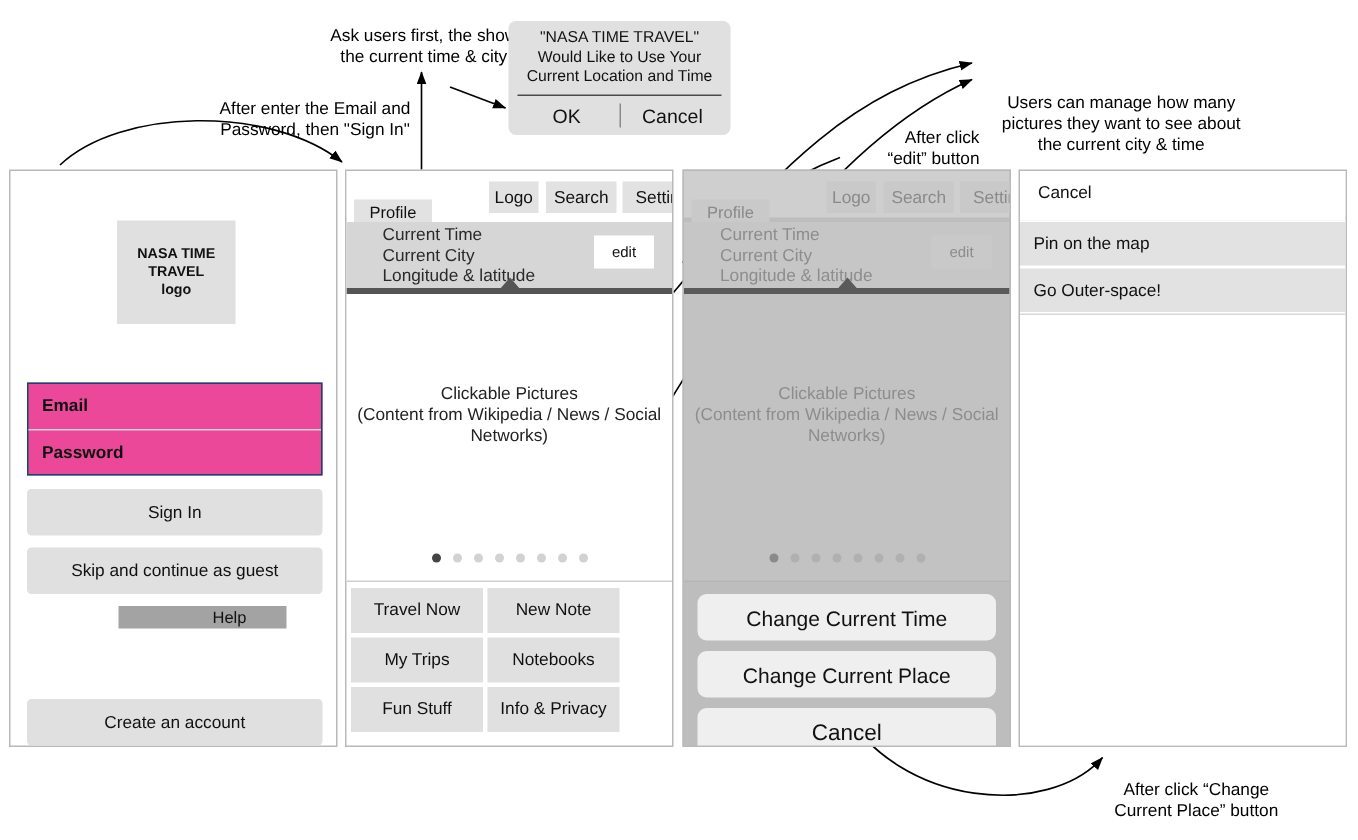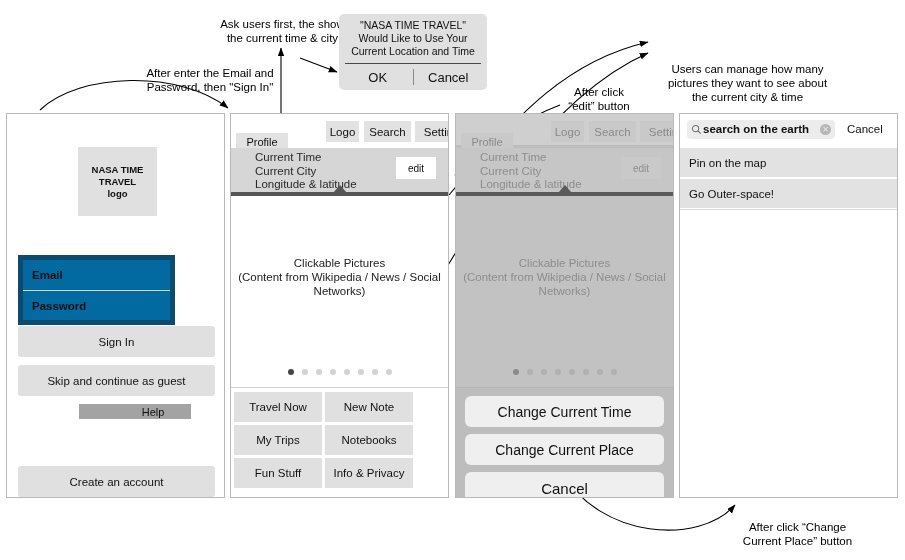--- a/index.html
+++ b/index.html
@@ -25,21 +25,21 @@
     box-sizing:border-box;overflow:hidden;
   }
 
   
   #p1{left:6px;top:113px;width:219px;height:385px;}
   .logo-box{
     position:absolute;left:71px;top:33px;width:79px;height:69px;
     background:#e0e0e0;display:flex;align-items:center;justify-content:center;
     text-align:center;font-size:9.5px;line-height:12px;font-weight:bold;color:#111;
   }
-  .field-group{position:absolute;left:11px;top:141px;width:157px;border:5px solid #0c4a6e;box-sizing:border-box;background:#0369a1;}
+  .field-group{position:absolute;left:11px;top:141px;width:197px;border:1px solid #0c4a6e;box-sizing:border-box;background:#ec4899;}
   .field{height:30px;line-height:30px;padding:0 9px;font-size:11.5px;font-weight:bold;color:#111;box-sizing:border-box;}
   .field + .field{border-top:1px solid #d6d6d6;}
   .btn-wide{
     position:absolute;left:11px;width:197px;height:31px;background:#e0e0e0;
     border-radius:3px;display:flex;align-items:center;justify-content:center;
     font-size:11.5px;color:#111;box-sizing:border-box;
   }
   #btn-signin{top:212px;}
   #btn-guest{top:251px;text-align:center;}
   #btn-help{
@@ -186,21 +186,21 @@
   <div class="note" style="left:120px;top:66px;width:180px;">After enter the Email and
 Password, then "Sign In"</div>
 
   <div class="note" style="left:190px;top:17px;width:185px;">Ask users first, the show
 the current time &amp; city</div>
 
   <div class="note" style="left:640px;top:29px;width:215px;margin-top:33px;">Users can manage how many
 pictures they want to see about
 the current city &amp; time</div>
 
-  <div class="note" style="left:545px;top:85px;width:108px;">After click
+  <div class="note" style="left:545px;top:85px;width:108px;text-align:right;">After click
 “edit” button</div>
 
   <div class="note" style="left:705px;top:520px;width:185px;">After click “Change
 Current Place” button</div>
 
   <div class="perm">
     <div class="msg">"NASA TIME TRAVEL"
 Would Like to Use Your
 Current Location and Time</div>
     <div class="sep"></div>
@@ -313,30 +313,20 @@
 
     <div class="sheet">
       <div class="sheet-btn">Change Current Time</div>
       <div class="sheet-btn">Change Current Place</div>
       <div class="sheet-btn cancel">Cancel</div>
     </div>
   </div>
 
   <div class="phone" id="p4">
     <div class="searchbar">
-      <div class="search-input">
-        <span class="mag">
-          <svg viewBox="0 0 12 12" width="11" height="11">
-            <circle cx="5" cy="5" r="3.4" fill="none" stroke="#6e6e6e" stroke-width="1.1"></circle>
-            <line x1="7.6" y1="7.6" x2="10.6" y2="10.6" stroke="#6e6e6e" stroke-width="1.2"></line>
-          </svg>
-        </span>
-        <span class="txt">search on the earth</span>
-        <span class="clear-x">✕</span>
-      </div>
       <span class="cancel-lbl">Cancel</span>
     </div>
 
     <div class="srow" id="srow1">Pin on the map</div>
     <div class="srow" id="srow2">Go Outer-space!</div>
     <div class="srest"></div>
   </div>
 
 </div>
 

